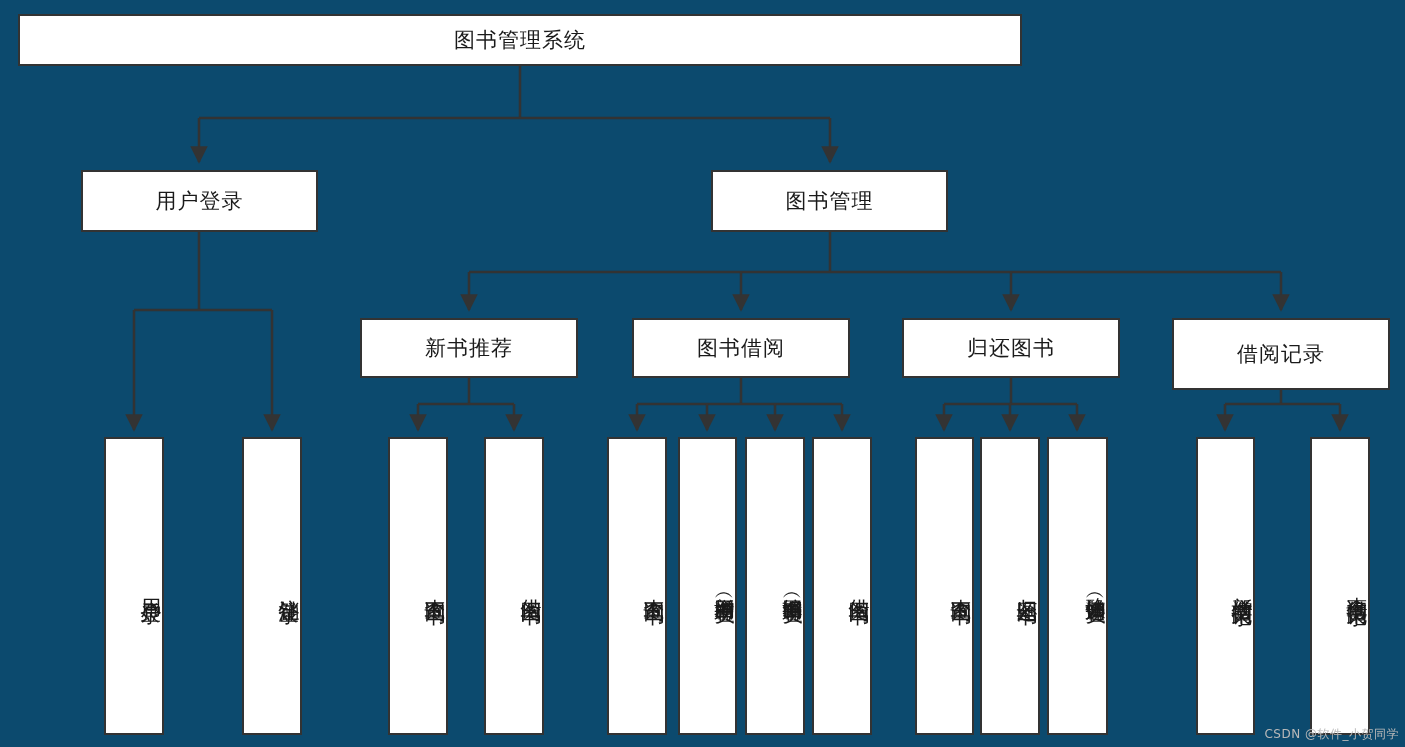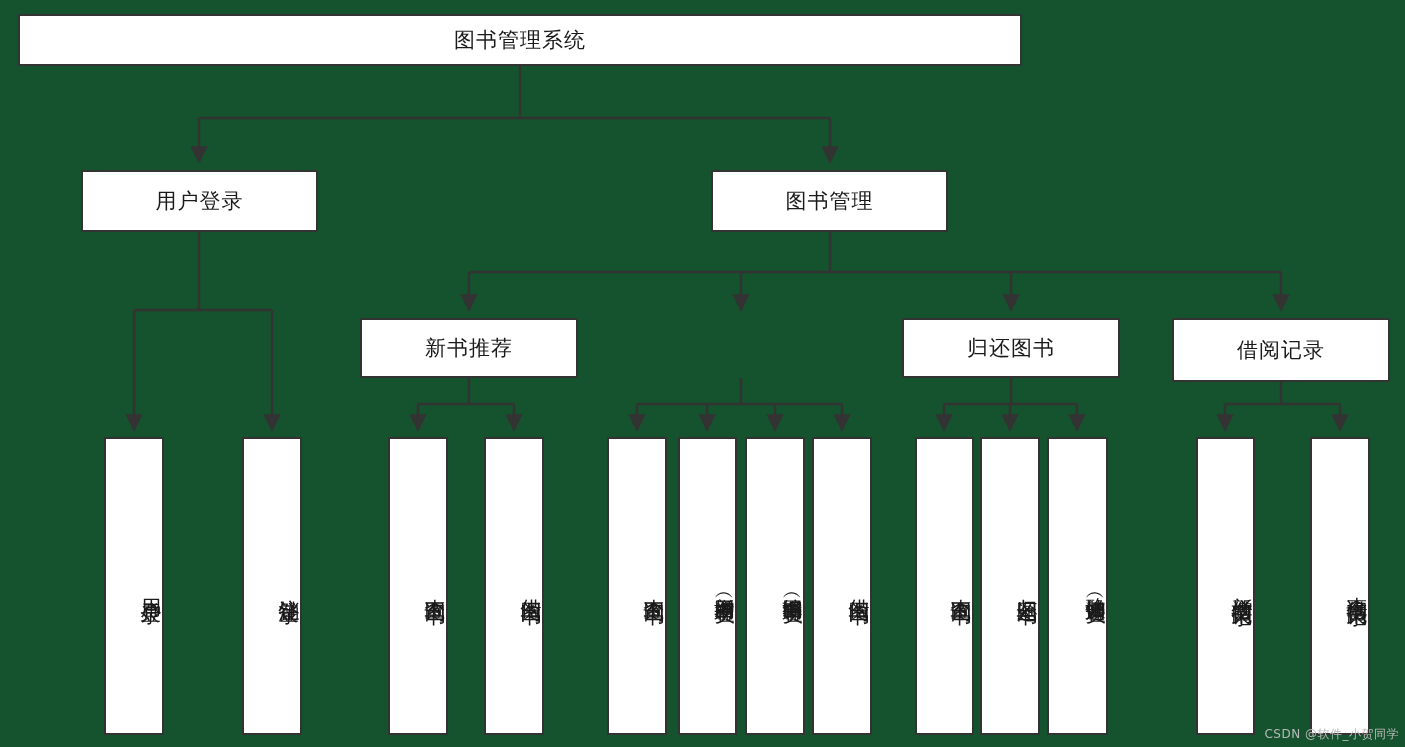--- a/index.html
+++ b/index.html
@@ -7,21 +7,21 @@
     padding: 0;
     background: #ffffff;
   }
   body {
     font-family: "DejaVu Sans", "Liberation Sans", sans-serif;
   }
   #diagram-root {
     position: relative;
     width: 1405px;
     height: 747px;
-    background: #14532d;
+    background: #0c4a6e;
     overflow: hidden;
   }
   #svg-layer {
     position: absolute;
     left: 0;
     top: 0;
     width: 1405px;
     height: 747px;
   }
   .node-box {
@@ -117,22 +117,23 @@
       <path d="M 1340 404 L 1340 430" marker-end="url(#arrow)"></path>
     </g>
   </svg>
 
   <div class="node-box horiz" style="left:18px; top:14px; width:1004px; height:52px;">图书管理系统</div>
 
   <div class="node-box horiz" style="left:81px; top:170px; width:237px; height:62px;">用户登录</div>
   <div class="node-box horiz" style="left:360px; top:318px; width:218px; height:60px;">新书推荐</div>
 
   <div class="node-box horiz" style="left:711px; top:170px; width:237px; height:62px;">图书管理</div>
+  <div class="node-box horiz" style="left:632px; top:318px; width:218px; height:60px;">图书借阅</div>
   <div class="node-box horiz" style="left:902px; top:318px; width:218px; height:60px;">归还图书</div>
-  <div class="node-box horiz" style="left:1172px; top:318px; width:218px; height:64px;">借阅记录</div>
+  <div class="node-box horiz" style="left:1172px; top:318px; width:218px; height:72px;">借阅记录</div>
 
   <div class="node-box vert" style="left:104px; top:437px; width:60px; height:298px;">用户登录</div>
   <div class="node-box vert" style="left:242px; top:437px; width:60px; height:298px;">注销登录</div>
 
   <div class="node-box vert" style="left:388px; top:437px; width:60px; height:298px;">查询图书</div>
   <div class="node-box vert" style="left:484px; top:437px; width:60px; height:298px;">借阅图书</div>
 
   <div class="node-box vert" style="left:607px; top:437px; width:60px; height:298px;">查询图书</div>
   <div class="node-box vert tall-text" style="left:678px; top:437px; width:59px; height:298px;">新增图书（管理员）</div>
   <div class="node-box vert tall-text" style="left:745px; top:437px; width:60px; height:298px;">编辑图书（管理员）</div>

